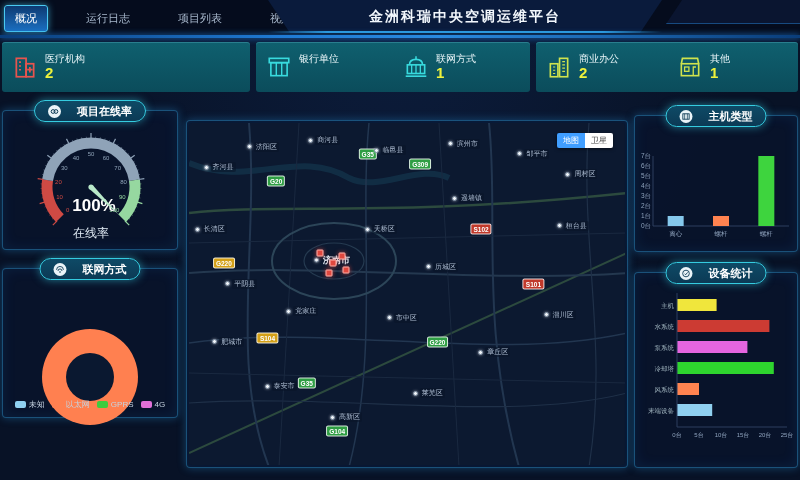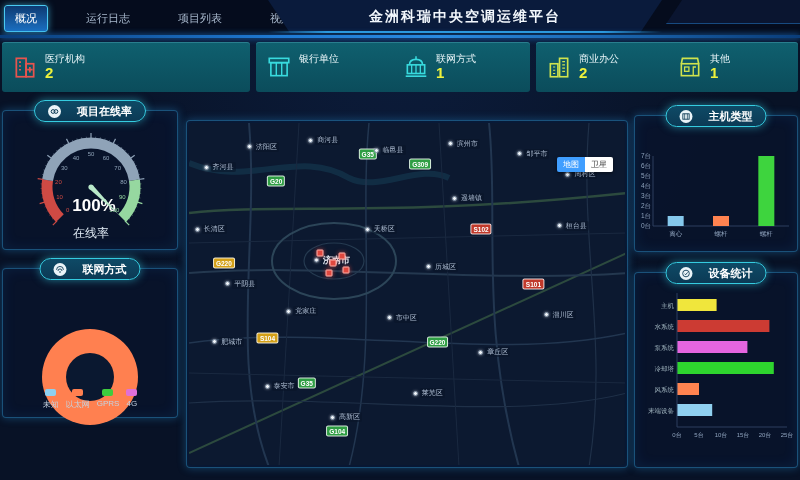--- a/index.html
+++ b/index.html
@@ -42,36 +42,36 @@
   .pill-ico{width:13px;height:13px;border-radius:50%;background:#eaf4f8;display:inline-flex;
     align-items:center;justify-content:center;}
   .pill-ico svg{width:9px;height:9px;}
   
   #gauge-svg{position:absolute;left:13px;top:14px;}
   
   .donut{position:absolute;left:50%;top:60px;transform:translateX(-50%);width:96px;height:96px;
     border-radius:50%;background:#ff8050;}
   .donut-hole{position:absolute;inset:24px;border-radius:50%;background:#0a1830;}
   .legend{position:absolute;left:0;right:0;bottom:7px;display:flex;justify-content:center;gap:7px;}
-  .lg-item{display:flex;align-items:center;gap:3px;cursor:pointer;flex-direction:column;}
+  .lg-item{display:flex;align-items:center;gap:3px;cursor:pointer;}
   .lg-swatch{width:11px;height:7px;border-radius:2px;}
   .lg-label{font-size:8px;color:#c5d2e0;}
   
   #map-box{position:absolute;inset:2px;overflow:hidden;border-radius:3px;background:#0c1930;}
   #map-roads{position:absolute;left:0;top:0;}
   .mk{position:absolute;transform:translate(-50%,-50%);display:flex;align-items:center;gap:2px;cursor:pointer;z-index:2;}
   .mk-dot{width:5px;height:5px;border-radius:50%;background:#f0f4f8;border:1px solid #77889e;
     box-shadow:0 0 3px rgba(255,255,255,.55);}
   .mk-name{font-size:7px;color:#aebdd2;background:rgba(10,20,40,.55);padding:0 2px;border-radius:2px;white-space:nowrap;}
   .mk.major .mk-name{font-size:9px;color:#e8f0fa;font-weight:bold;background:none;}
   .badge{position:absolute;transform:translate(-50%,-50%);font-size:6.5px;font-weight:bold;color:#fff;
     padding:0 2px;line-height:9px;border-radius:2px;border:1px solid rgba(255,255,255,.8);z-index:2;}
   .proj{position:absolute;width:7px;height:7px;transform:translate(-50%,-50%);background:#e0483f;
     border:1px solid #ffb3ad;border-radius:1px;box-shadow:0 0 4px rgba(224,72,63,.8);z-index:3;cursor:pointer;}
-  .map-ctrl{position:absolute;top:10px;right:12px;display:flex;z-index:5;box-shadow:0 1px 3px rgba(0,0,0,.5);margin-top:24px;}
+  .map-ctrl{position:absolute;top:10px;right:12px;display:flex;z-index:5;box-shadow:0 1px 3px rgba(0,0,0,.5);}
   .map-btn{font-size:8px;padding:2px 6px;cursor:pointer;line-height:11px;}
   .map-btn.on{background:#409eff;color:#fff;border-radius:2px 0 0 2px;}
   .map-btn.off{background:#ffffff;color:#444;border-radius:0 2px 2px 0;}
   
   #host-chart{position:absolute;left:0;top:22px;}
   #device-chart{position:absolute;left:0;top:16px;}
   text{font-family:"Liberation Sans",sans-serif;}
 </style>
 </head>
 <body>

